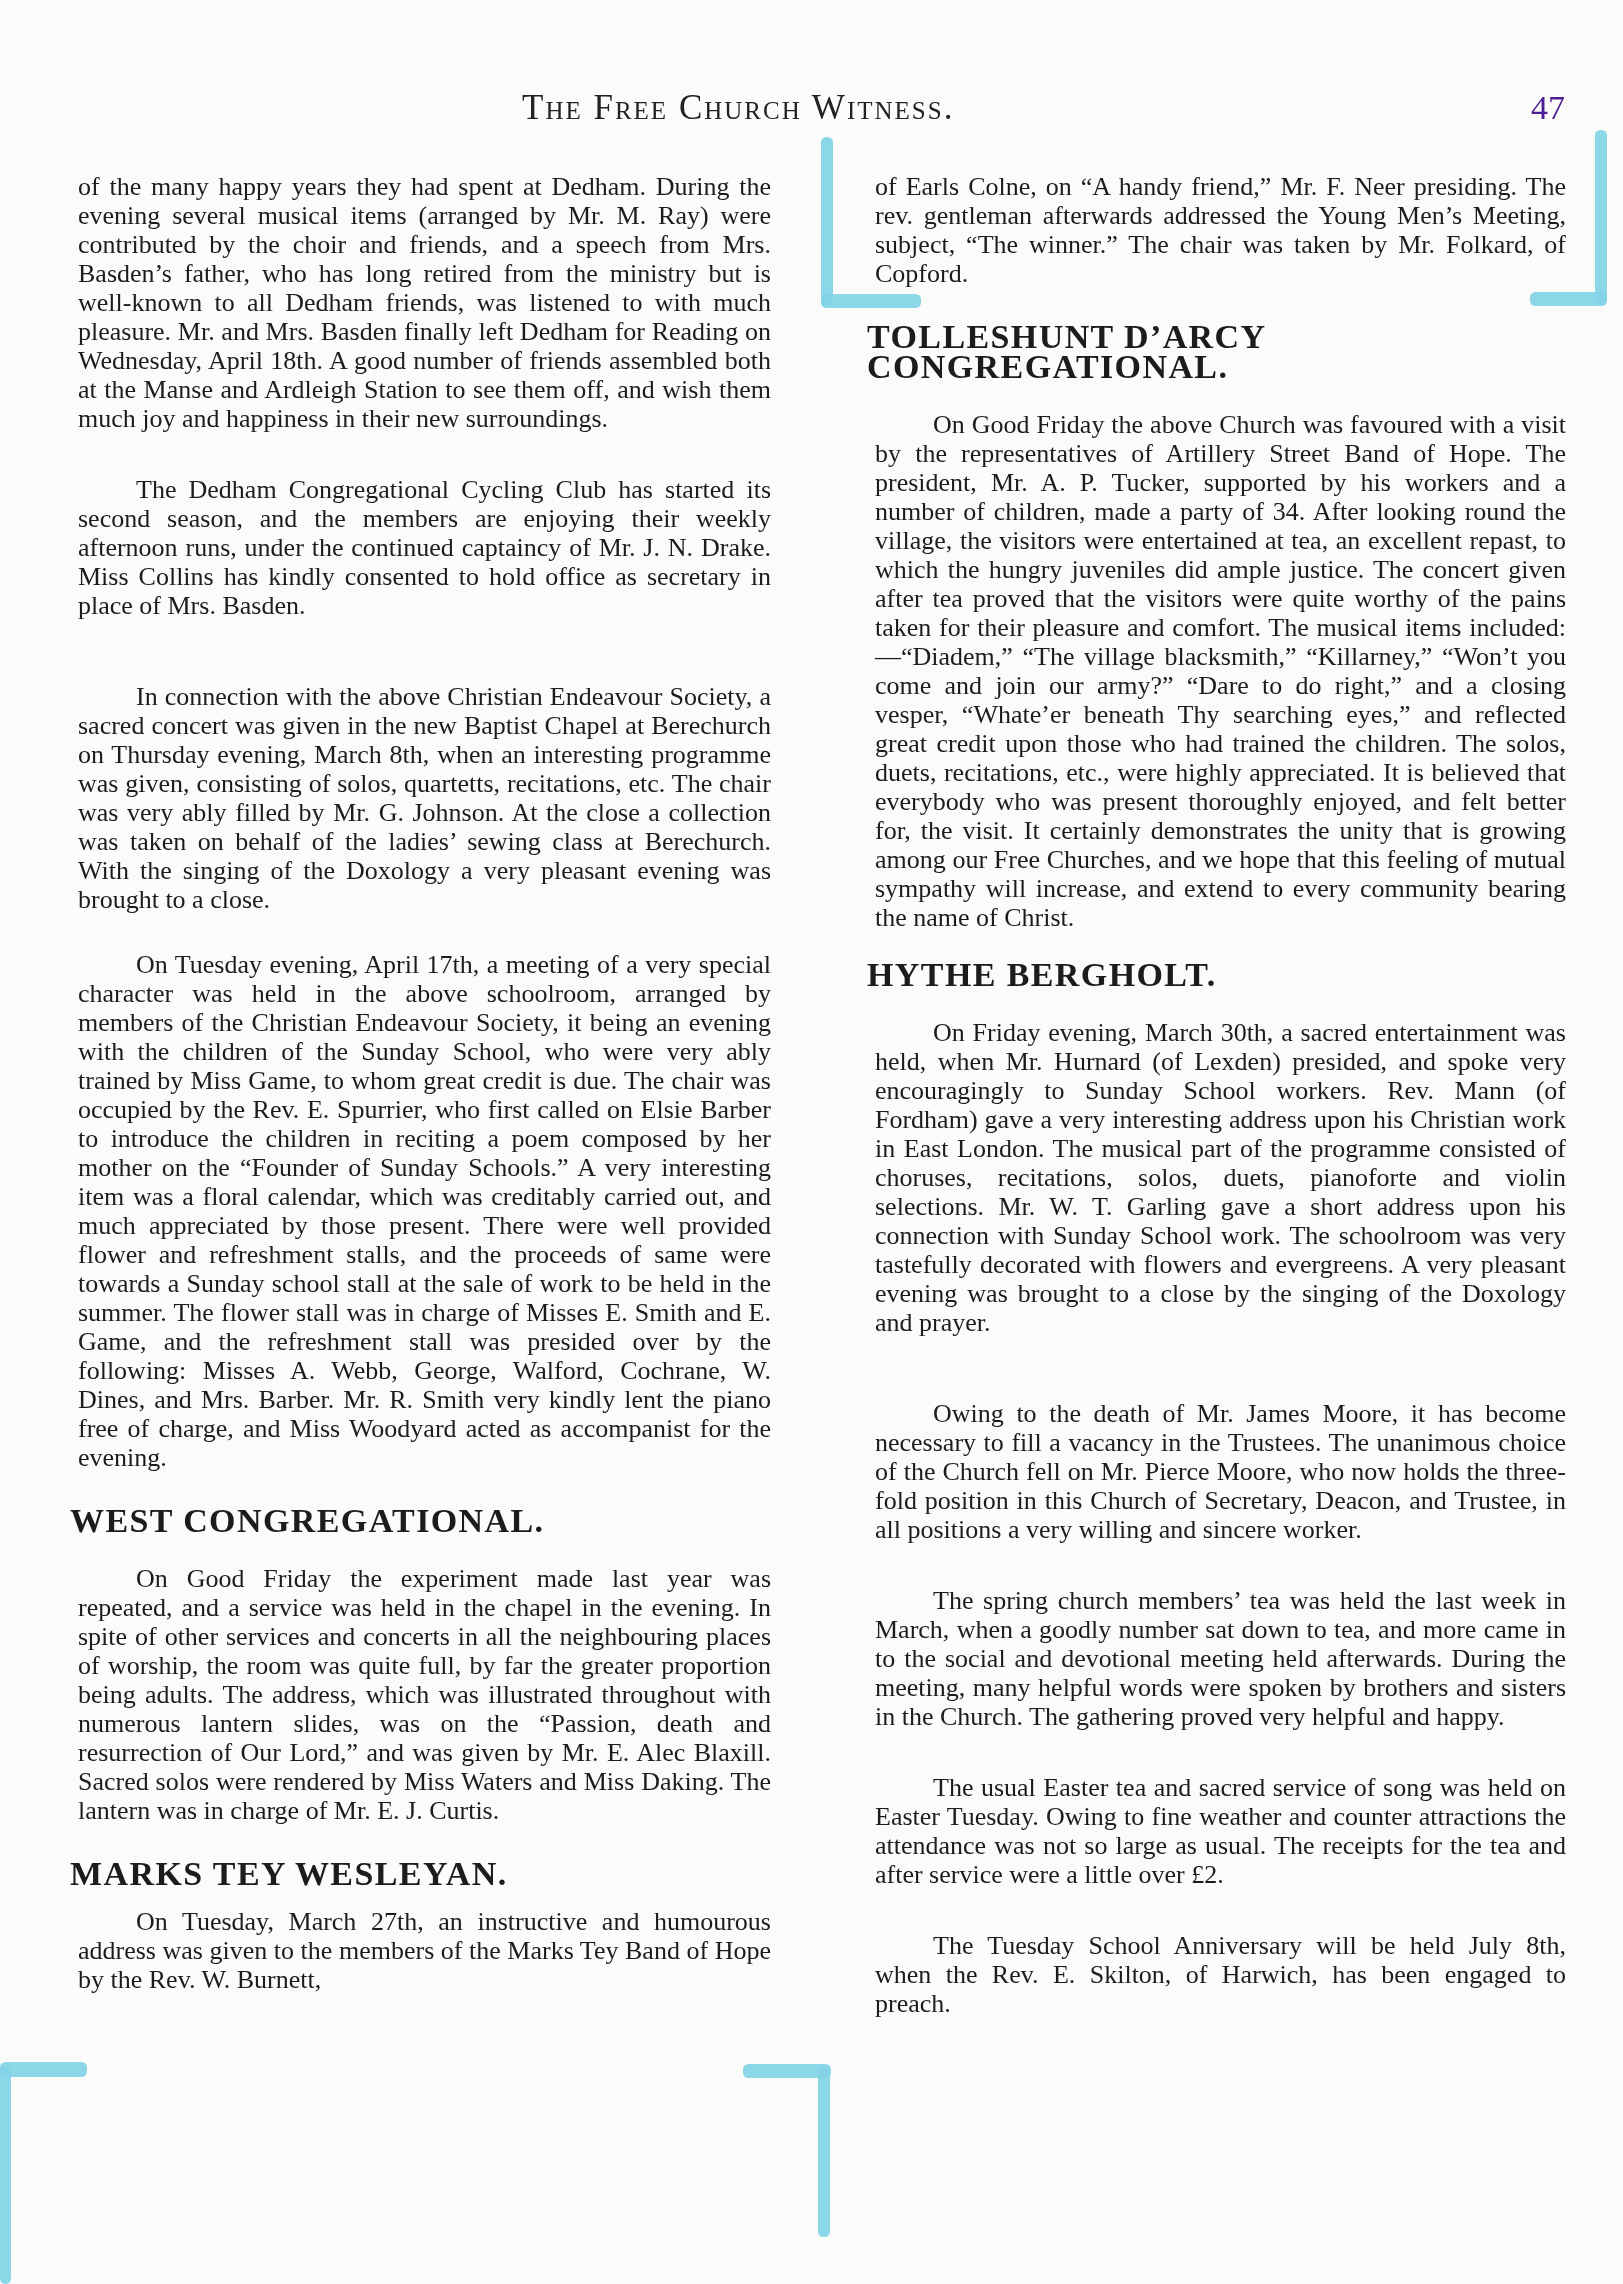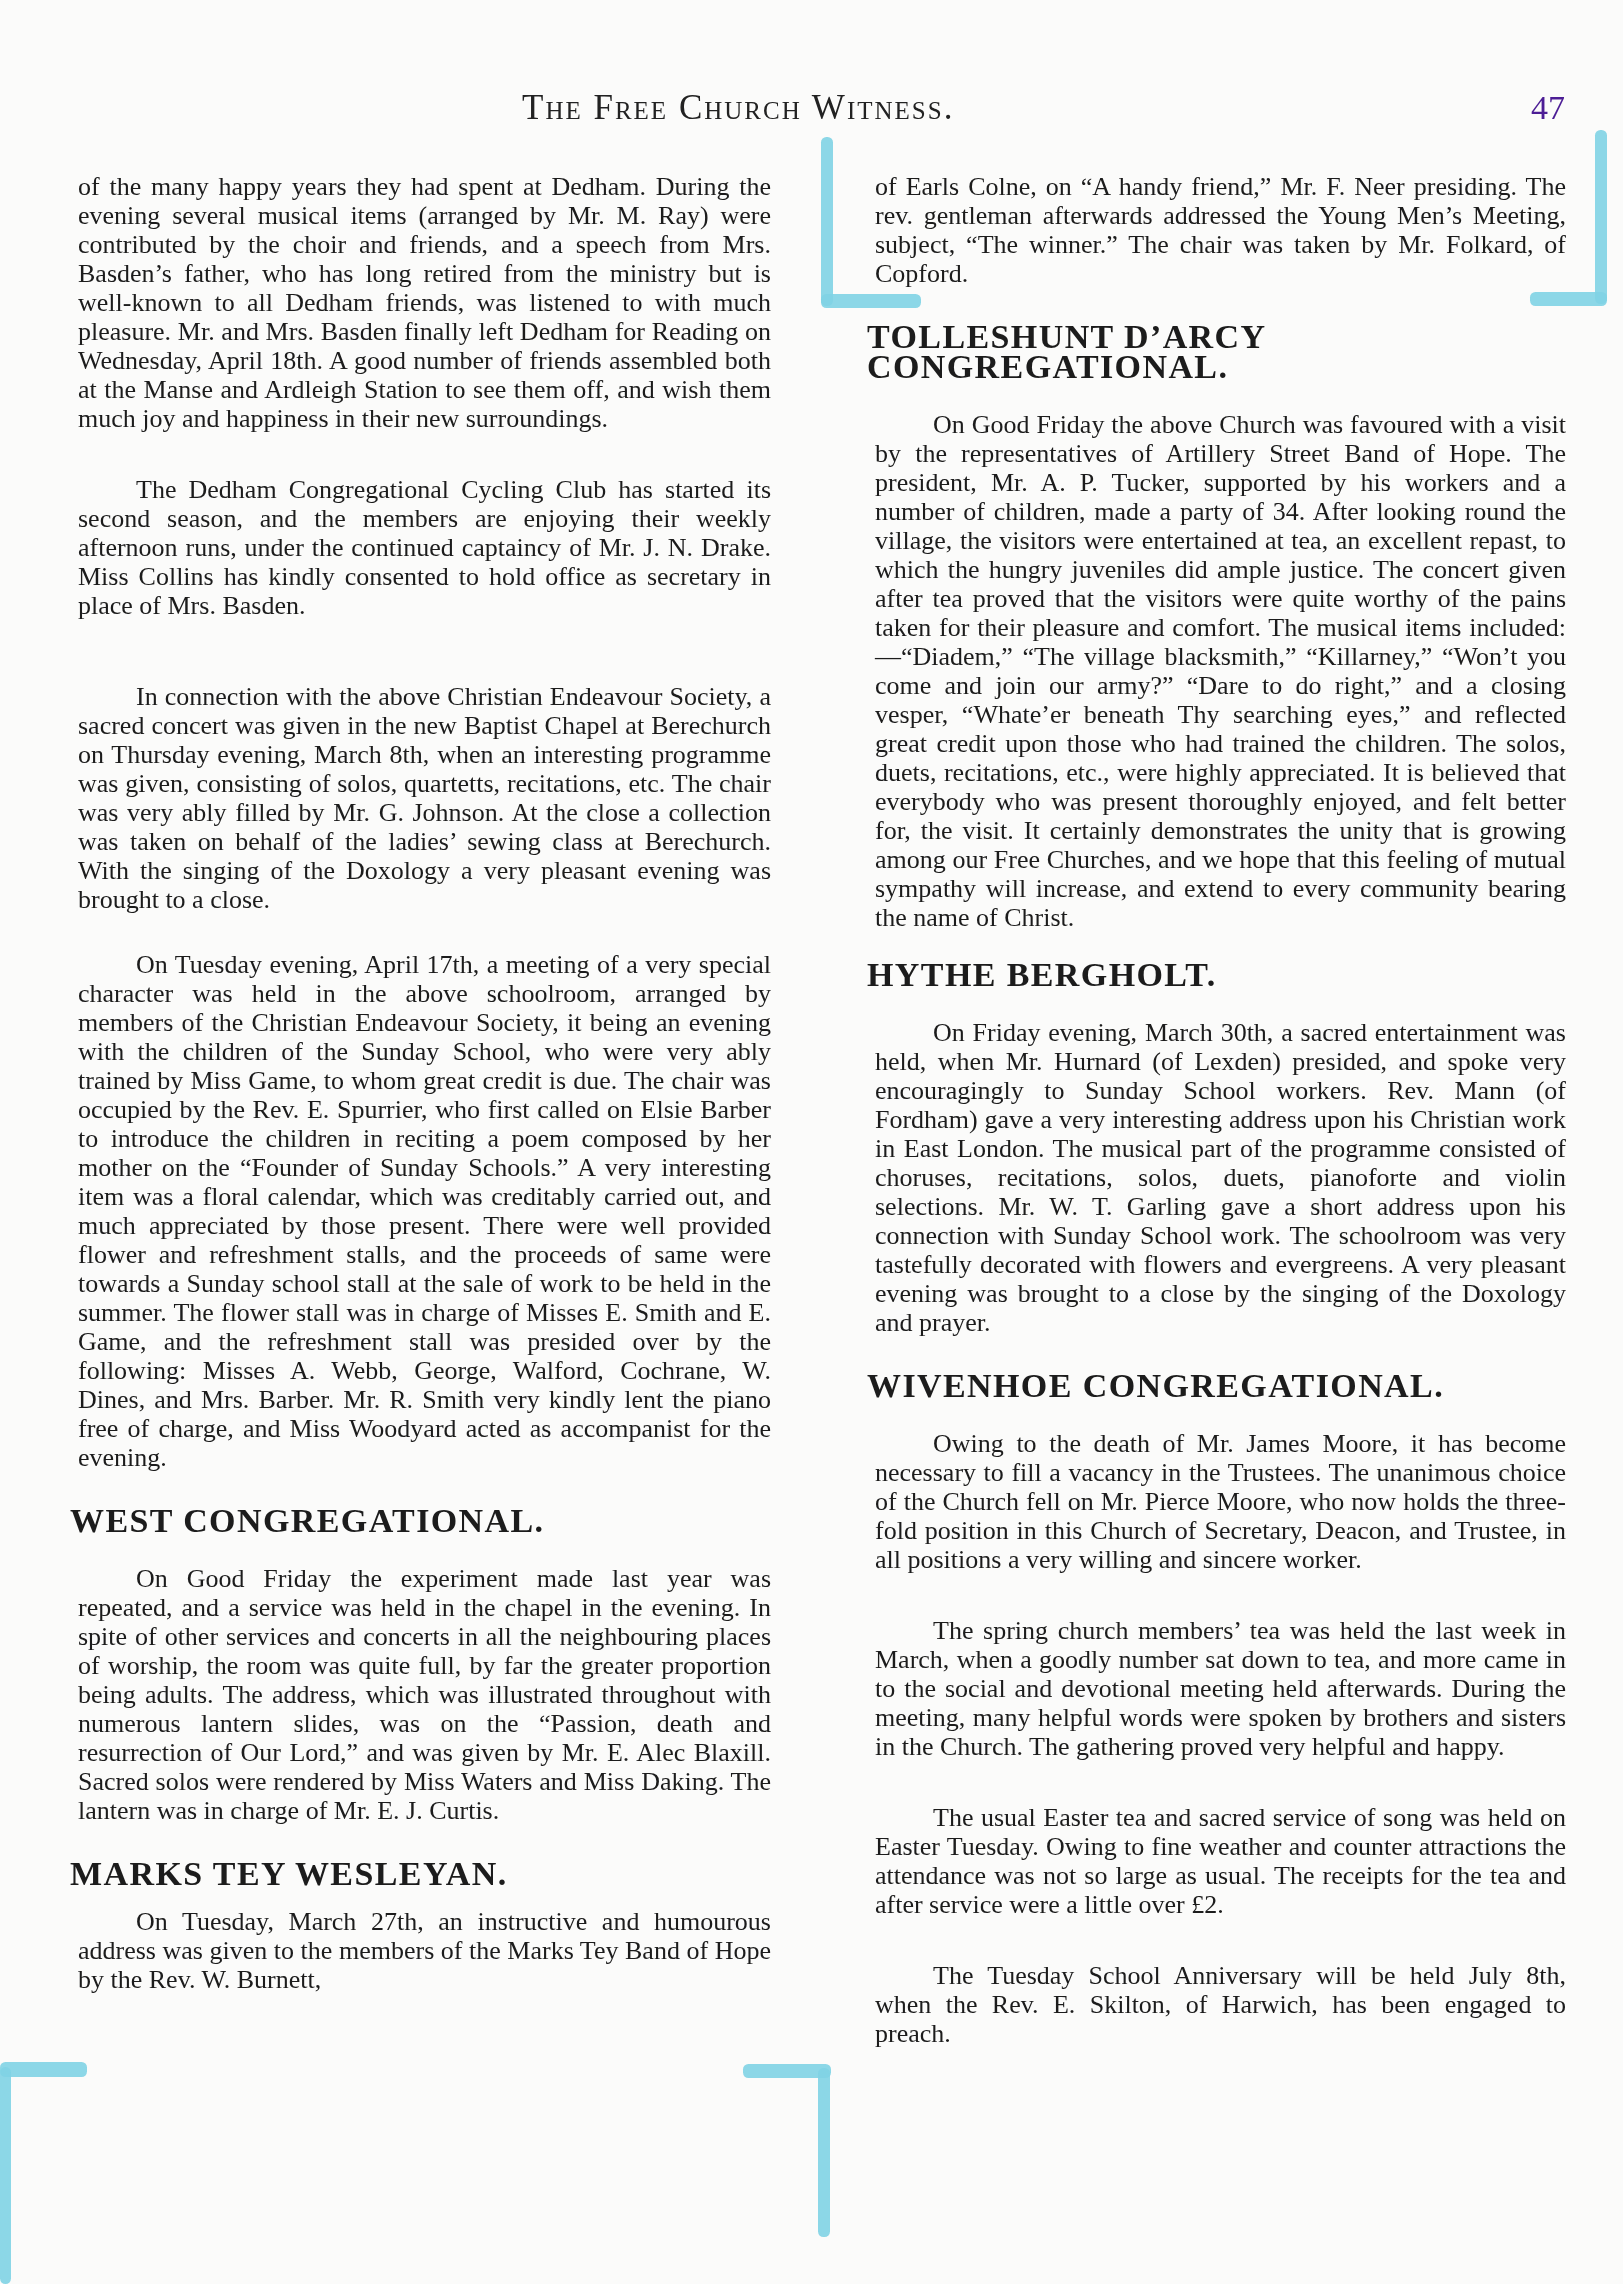--- a/index.html
+++ b/index.html
@@ -83,21 +83,20 @@
   <p class="para">of Earls Colne, on “A handy friend,” Mr. F. Neer presiding. The rev. gentleman afterwards addressed the Young Men’s Meeting, subject, “The winner.” The chair was taken by Mr. Folkard, of Copford.</p>
   <div class="gap-m"></div>
   <h2 class="heading">TOLLESHUNT D’ARCY CONGREGATIONAL.</h2>
   <div class="gap-s"></div>
   <p class="para indent">On Good Friday the above Church was favoured with a visit by the representatives of Artillery Street Band of Hope. The president, Mr. A. P. Tucker, supported by his workers and a number of children, made a party of 34. After looking round the village, the visitors were entertained at tea, an excellent repast, to which the hungry juveniles did ample justice. The concert given after tea proved that the visitors were quite worthy of the pains taken for their pleasure and comfort. The musical items included:—“Diadem,” “The village blacksmith,” “Killarney,” “Won’t you come and join our army?” “Dare to do right,” and a closing vesper, “Whate’er beneath Thy searching eyes,” and reflected great credit upon those who had trained the children. The solos, duets, recitations, etc., were highly appreciated. It is believed that everybody who was present thoroughly enjoyed, and felt better for, the visit. It certainly demonstrates the unity that is growing among our Free Churches, and we hope that this feeling of mutual sympathy will increase, and extend to every community bearing the name of Christ.</p>
   <div class="gap-s"></div>
   <h2 class="heading">HYTHE BERGHOLT.</h2>
   <div class="gap-s"></div>
   <p class="para indent">On Friday evening, March 30th, a sacred entertainment was held, when Mr. Hurnard (of Lexden) presided, and spoke very encouragingly to Sunday School workers. Rev. Mann (of Fordham) gave a very interesting address upon his Christian work in East London. The musical part of the programme consisted of choruses, recitations, solos, duets, pianoforte and violin selections. Mr. W. T. Garling gave a short address upon his connection with Sunday School work. The schoolroom was very tastefully decorated with flowers and evergreens. A very pleasant evening was brought to a close by the singing of the Doxology and prayer.</p>
   <div class="gap-m"></div>
-  <h2 class="heading">WIVENHOE CONGREGATIONAL.</h2>
   <div class="gap-s"></div>
   <p class="para indent">Owing to the death of Mr. James Moore, it has become necessary to fill a vacancy in the Trustees. The unanimous choice of the Church fell on Mr. Pierce Moore, who now holds the three-fold position in this Church of Secretary, Deacon, and Trustee, in all positions a very willing and sincere worker.</p>
   <div class="gap-m"></div>
   <p class="para indent">The spring church members’ tea was held the last week in March, when a goodly number sat down to tea, and more came in to the social and devotional meeting held afterwards. During the meeting, many helpful words were spoken by brothers and sisters in the Church. The gathering proved very helpful and happy.</p>
   <div class="gap-m"></div>
   <p class="para indent">The usual Easter tea and sacred service of song was held on Easter Tuesday. Owing to fine weather and counter attractions the attendance was not so large as usual. The receipts for the tea and after service were a little over £2.</p>
   <div class="gap-m"></div>
   <p class="para indent">The Tuesday School Anniversary will be held July 8th, when the Rev. E. Skilton, of Harwich, has been engaged to preach.</p>
 </div>
 

